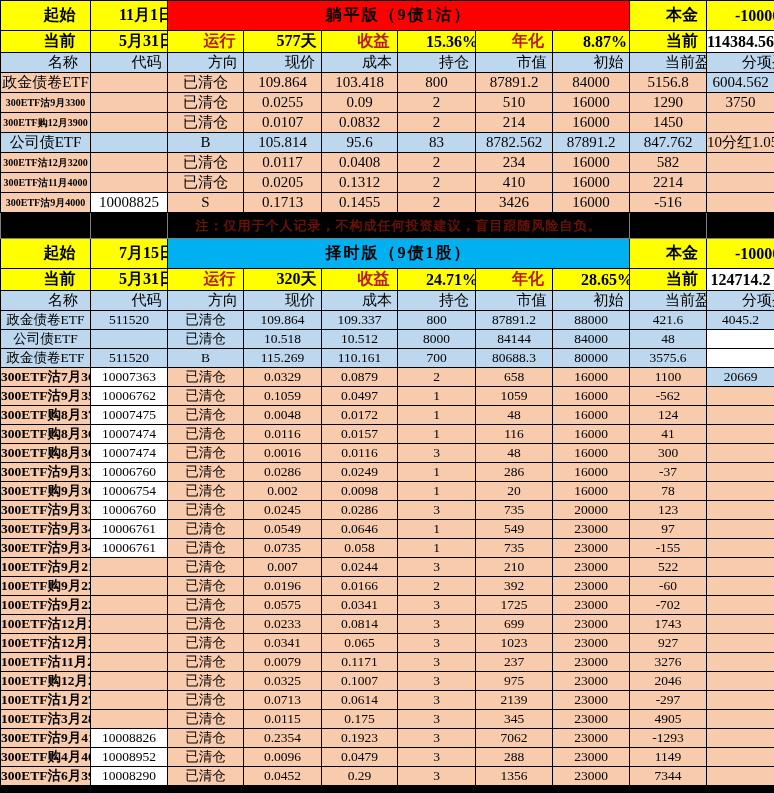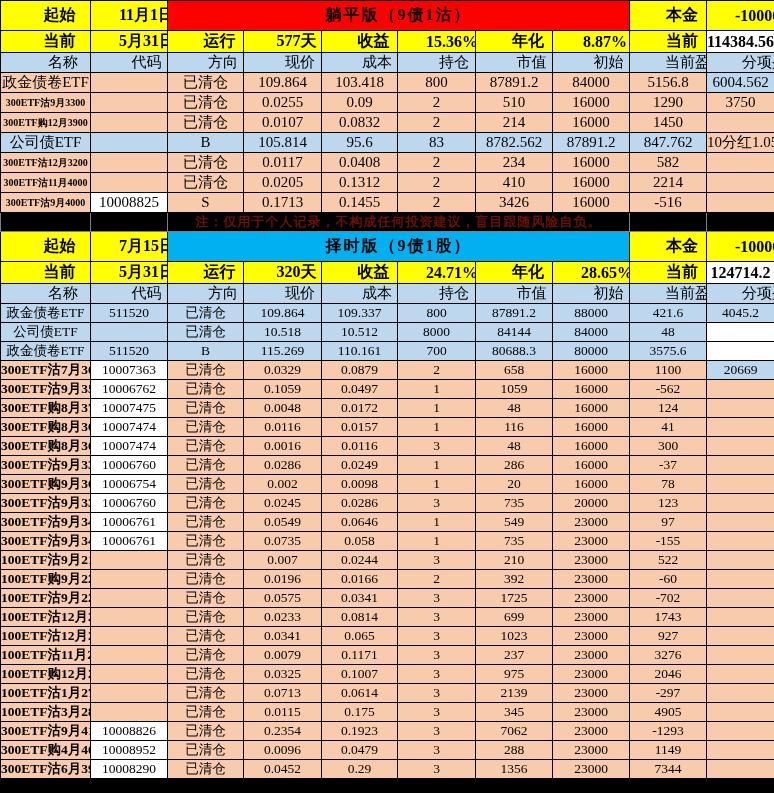--- a/index.html
+++ b/index.html
@@ -21,29 +21,29 @@
   .redbg{background:#FF0000;}
   .cyanbg{background:#00B0F0;}
   .peach{background:#F8CBAD;}
   .blue{background:#BDD7EE;}
   .white{background:#FFFFFF;}
   .blackcell{background:#000000;border-color:#7F7F7F;}
   
   .r-title td{height:29px;font-weight:bold;font-size:16px;}
   .title-cell{font-size:23px;font-weight:bold;letter-spacing:2px;}
   .r-stats td{height:20px;font-weight:bold;font-size:16px;}
-  .redtxt{color:#000000;}
+  .redtxt{color:#b91c1c;}
   .now-val{font-size:12.5px;font-weight:normal;}
   .r-head td{height:16px;font-size:15px;background:#BDD7EE;padding-left:35px;}
   .s1 tr{height:20px;}
   .s2 tr{height:17px;}
   .s2 td{font-size:13.5px;}
   .opt-name{font-size:10px;font-weight:bold;}
   .big-name{font-size:15px;}
-  .r-sep{height:19px;}
+  .r-sep{height:26px;}
   .sep-text{color:#6B1208;font-size:13px;font-weight:bold;letter-spacing:1px;}
 </style>
 </head>
 <body>
 
 <div class="sheet">
 <table>
   <colgroup>
     <col style="width:90px">
         <col style="width:77px">

